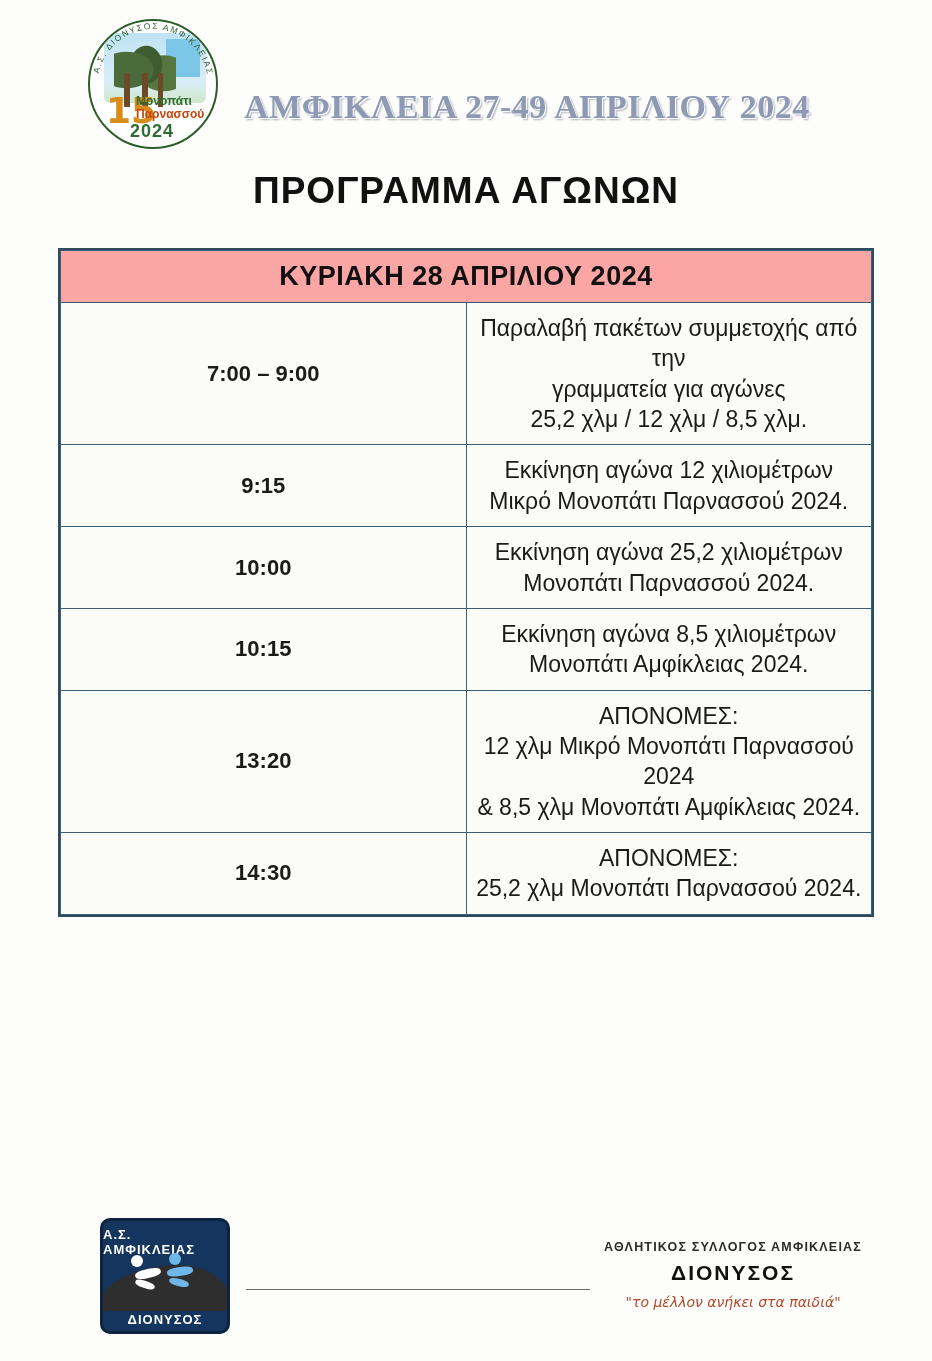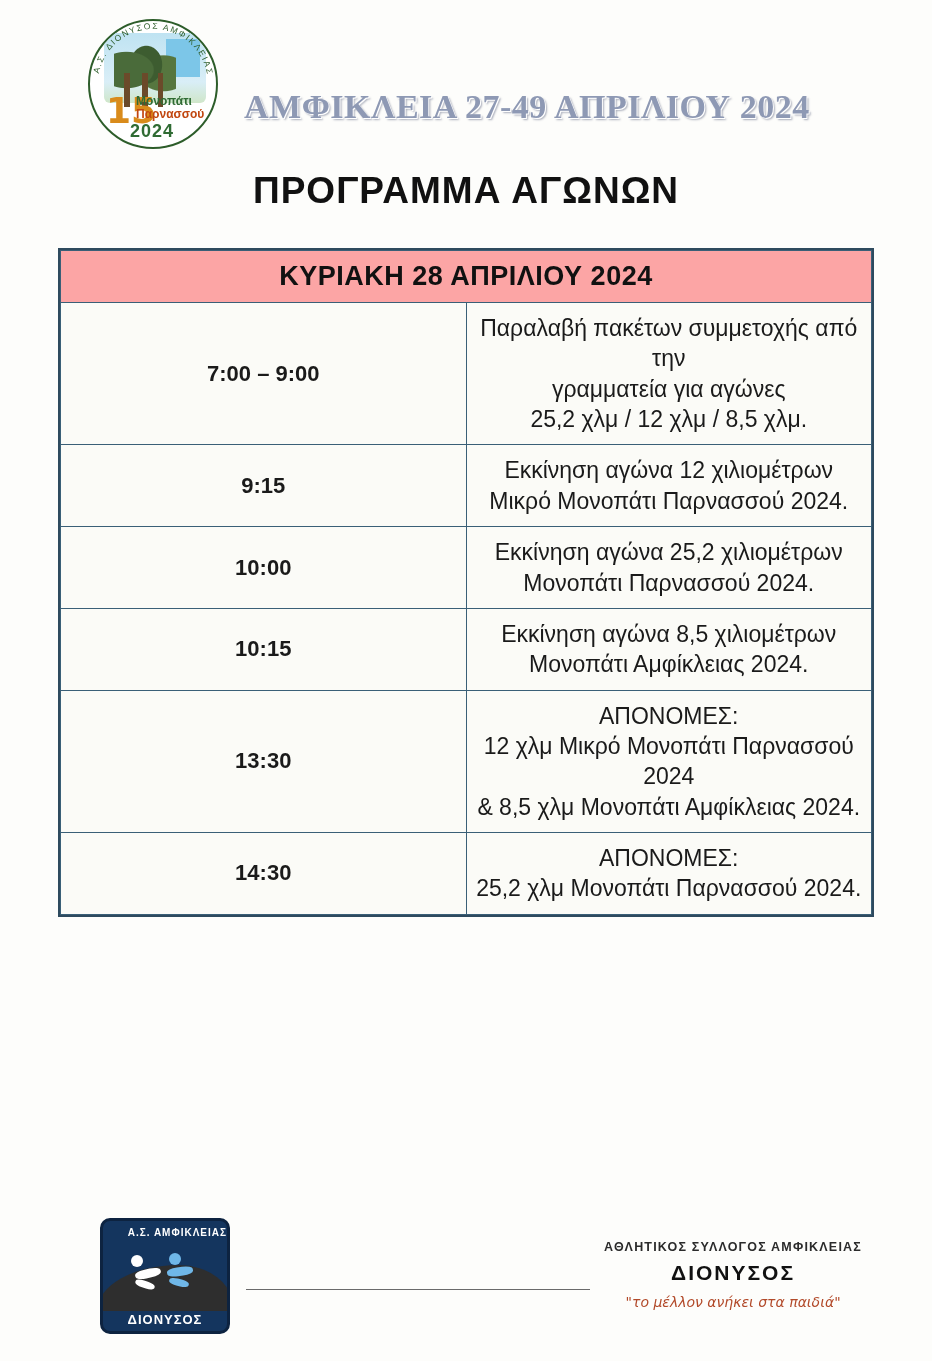--- a/index.html
+++ b/index.html
@@ -189,22 +189,22 @@
     flex: 0 0 auto;
     position: relative;
     border-radius: 10px;
     background: #14355e;
     border: 3px solid #0d2340;
     overflow: hidden;
   }
   .club-logo .top-arc {
     position: absolute;
     left: 0; right: 0; top: 6px;
-    text-align: right;
-    font-size: 10px;
+    text-align: left;
+    font-size: 13px;
     font-weight: bold;
     color: #ffffff;
     letter-spacing: 1px;
   }
   .club-logo .hill {
     position: absolute;
     left: -6px; right: -6px; bottom: 20px;
     height: 46px;
     background: #2e2e2e;
     border-radius: 60% 40% 0 0 / 100% 90% 0 0;
@@ -340,21 +340,21 @@
         <td class="col-desc">
           <span class="line">Εκκίνηση αγώνα 8,5 χιλιομέτρων</span>
           <span class="line">Μονοπάτι Αμφίκλειας 2024.</span>
         </td>
       </tr>
 
 
 
 
       <tr>
-        <td class="col-time">13:30</td>
+        <td class="col-time">13:20</td>
         <td class="col-desc">
           <span class="line strong">ΑΠΟΝΟΜΕΣ:</span>
           <span class="line">12 χλμ Μικρό Μονοπάτι Παρνασσού 2024</span>
           <span class="line">&amp; 8,5 χλμ Μονοπάτι Αμφίκλειας 2024.</span>
         </td>
       </tr>
 
       <tr>
         <td class="col-time">14:30</td>
         <td class="col-desc">

